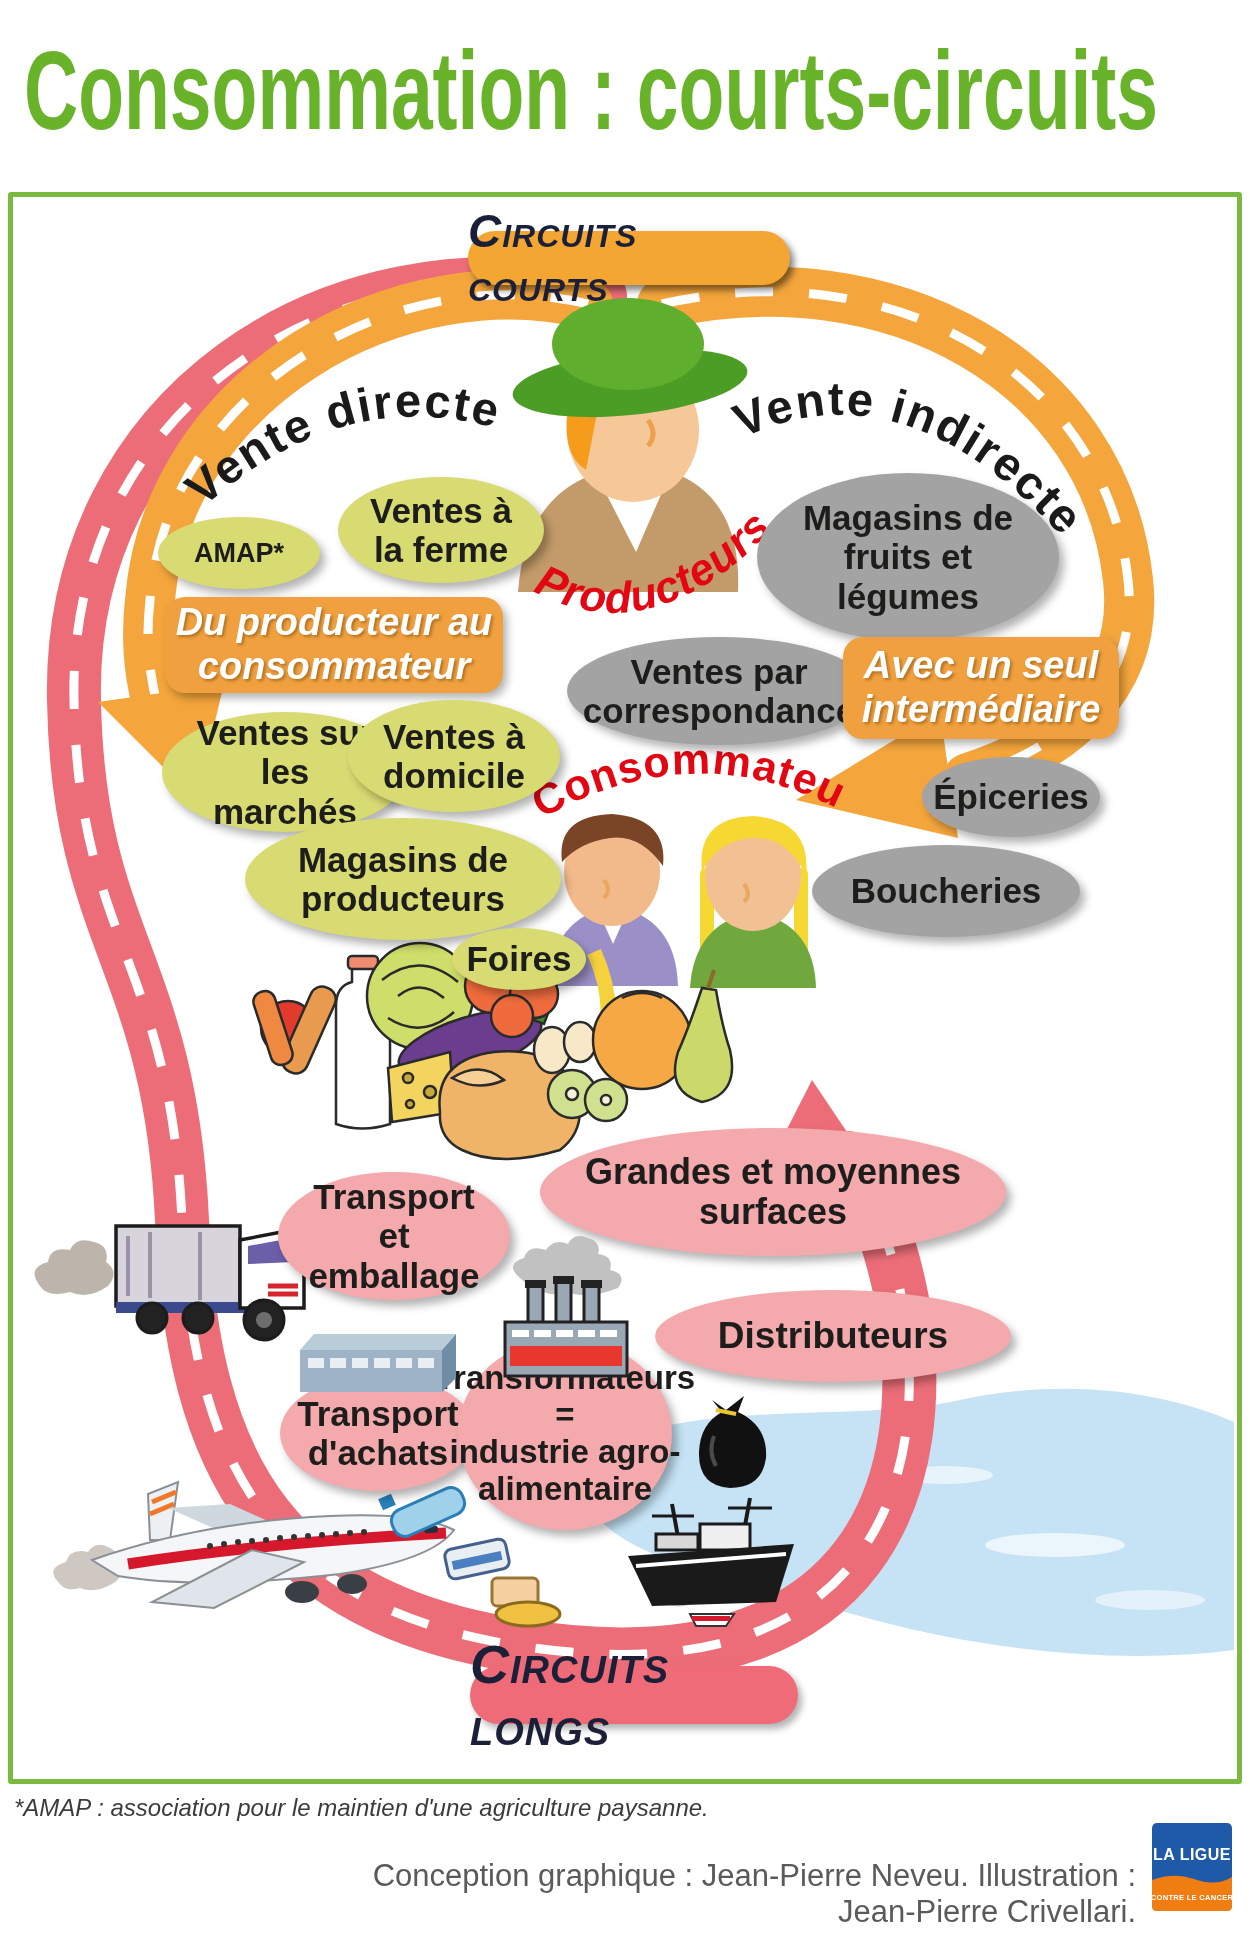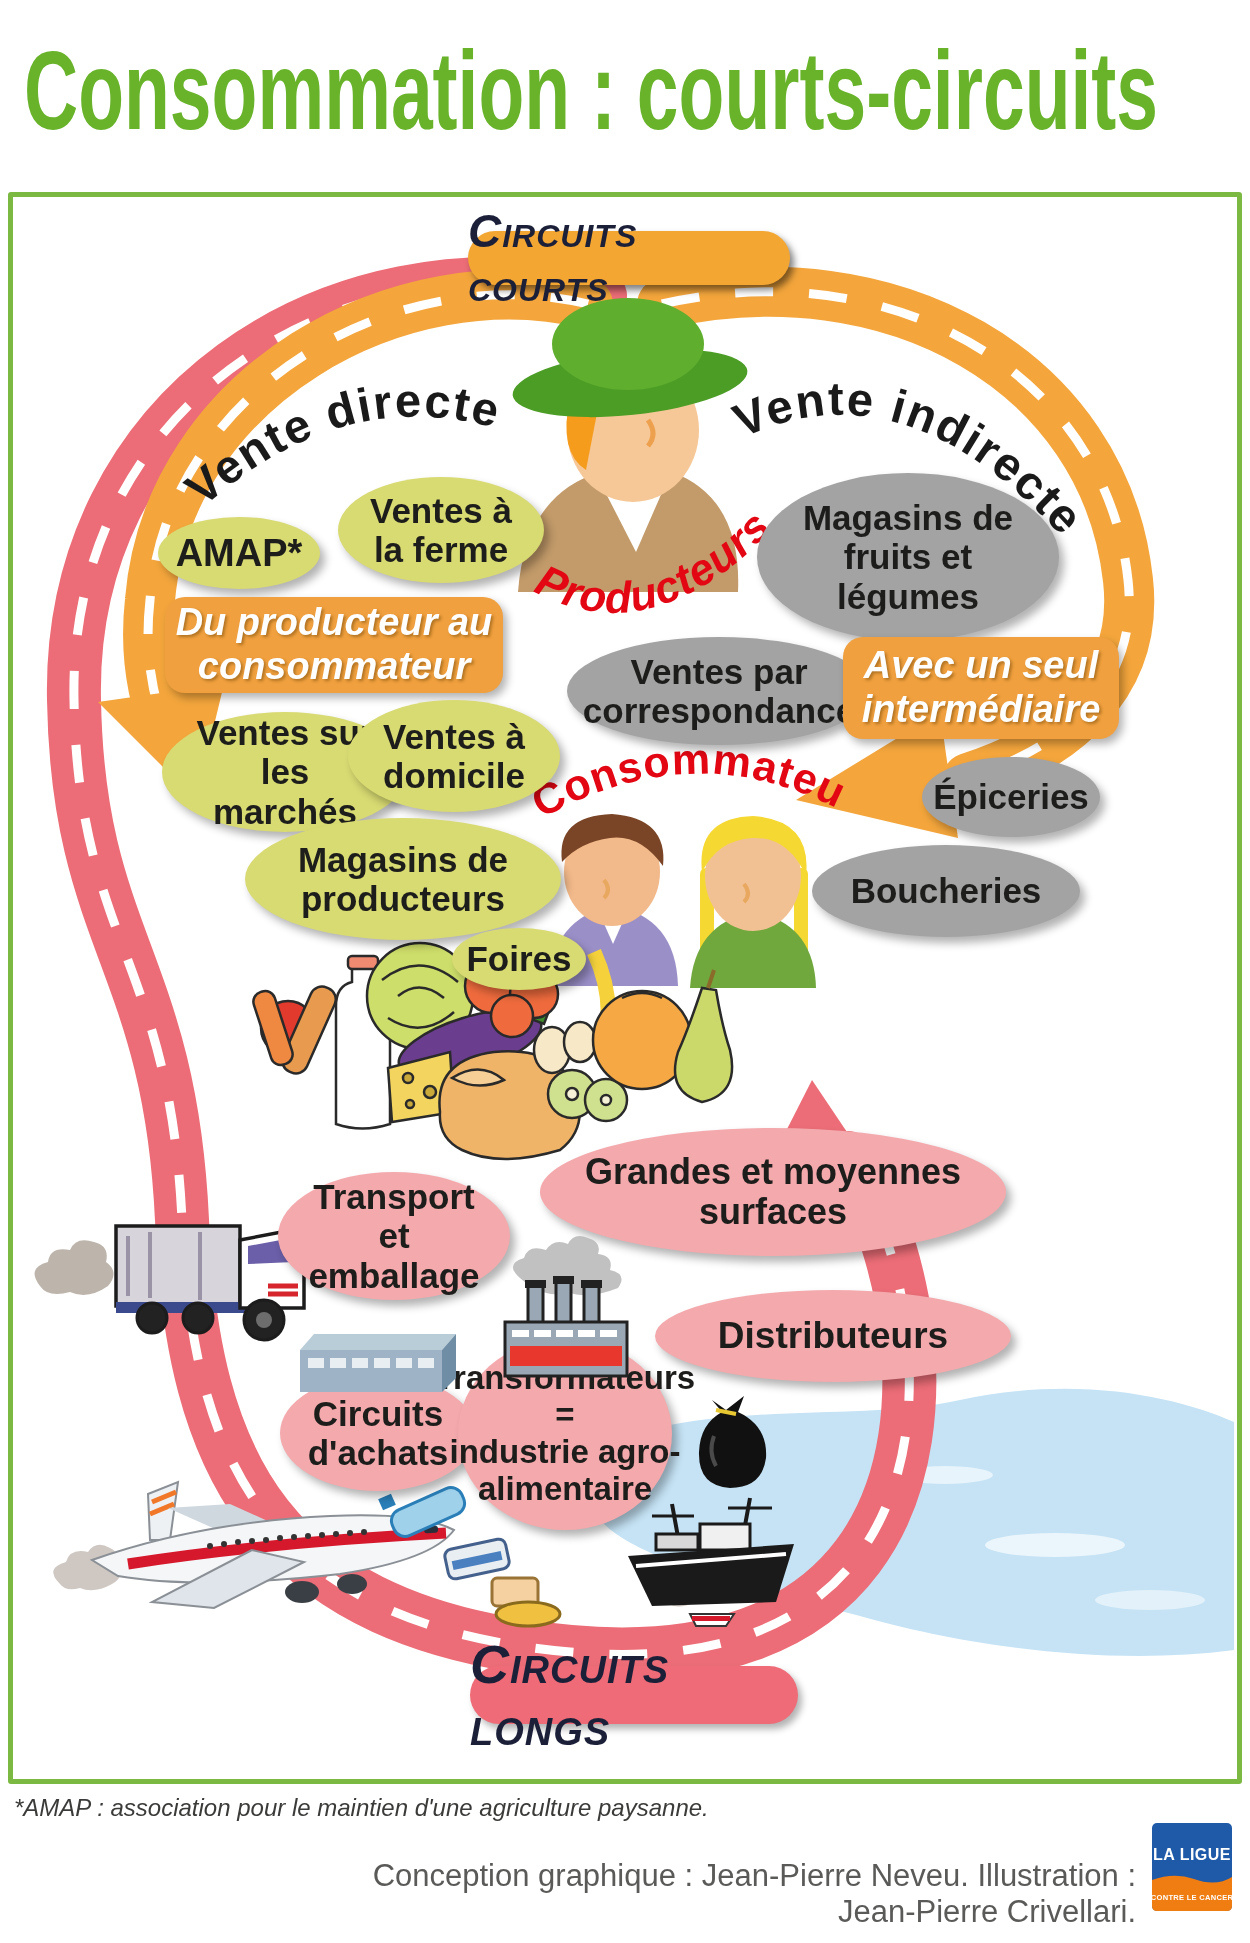--- a/index.html
+++ b/index.html
@@ -225,38 +225,38 @@
       <textPath href="#p-vi" startOffset="2%">Vente indirecte</textPath>
     </text>
     <text font-size="44" font-weight="bold" font-style="italic" fill="#e30613" letter-spacing="1">
       <textPath href="#p-prod" startOffset="2%">Producteurs</textPath>
     </text>
     <text font-size="43" font-weight="bold" fill="#e30613" letter-spacing="1">
       <textPath href="#p-cons" startOffset="2%">Consommateurs</textPath>
     </text>
   </svg>
 
-  <div class="bubble b-direct" style="left:158px; top:517px; width:162px; height:72px; font-size:38px;">AMAP*</div>
+  <div class="bubble b-direct" style="left:158px; top:517px; width:162px; height:72px; font-size:27px;">AMAP*</div>
   <div class="bubble b-direct" style="left:338px; top:477px; width:206px; height:106px;">Ventes à la ferme</div>
   <div class="hl" style="left:165px; top:597px; width:338px; height:96px;">Du producteur au consommateur</div>
   <div class="bubble b-direct" style="left:162px; top:712px; width:246px; height:120px;">Ventes sur les marchés</div>
   <div class="bubble b-direct" style="left:348px; top:700px; width:212px; height:112px;">Ventes à domicile</div>
   <div class="bubble b-direct" style="left:245px; top:818px; width:316px; height:122px;">Magasins de producteurs</div>
   <div class="bubble b-direct" style="left:452px; top:928px; width:134px; height:62px;">Foires</div>
 
   <div class="bubble b-indirect" style="left:757px; top:473px; width:302px; height:168px;">Magasins de fruits et légumes</div>
   <div class="bubble b-indirect" style="left:567px; top:637px; width:304px; height:108px;">Ventes par correspondance</div>
   <div class="hl" style="left:843px; top:637px; width:276px; height:102px;">Avec un seul intermédiaire</div>
   <div class="bubble b-indirect" style="left:922px; top:757px; width:178px; height:80px;">Épiceries</div>
   <div class="bubble b-indirect" style="left:812px; top:845px; width:268px; height:92px;">Boucheries</div>
 
   <div class="bubble b-long" style="left:540px; top:1128px; width:466px; height:128px; font-size:36px;">Grandes et moyennes surfaces</div>
   <div class="bubble b-long" style="left:278px; top:1172px; width:232px; height:128px;">Transport et emballage</div>
   <div class="bubble b-long" style="left:655px; top:1290px; width:356px; height:92px; font-size:37px;">Distributeurs</div>
-  <div class="bubble b-long" style="left:280px; top:1375px; width:196px; height:116px;">Circuits d'achats</div>
+  <div class="bubble b-long" style="left:280px; top:1375px; width:196px; height:116px;">Transport d'achats</div>
   <div class="bubble b-long pre" style="left:458px; top:1338px; width:214px; height:192px; font-size:33px; border-radius:50%;">Transformateurs
 =
 industrie agro-
 alimentaire</div>
 
   <svg class="overlay" width="1250" height="1943" viewBox="0 0 1250 1943">
     <g>
       <polygon points="300,1350 314,1334 456,1334 442,1350" fill="#b9cdd9"></polygon>
       <polygon points="442,1350 456,1334 456,1378 442,1392" fill="#6f8ea6"></polygon>
       <rect x="300" y="1350" width="142" height="42" fill="#9eb4c6"></rect>

